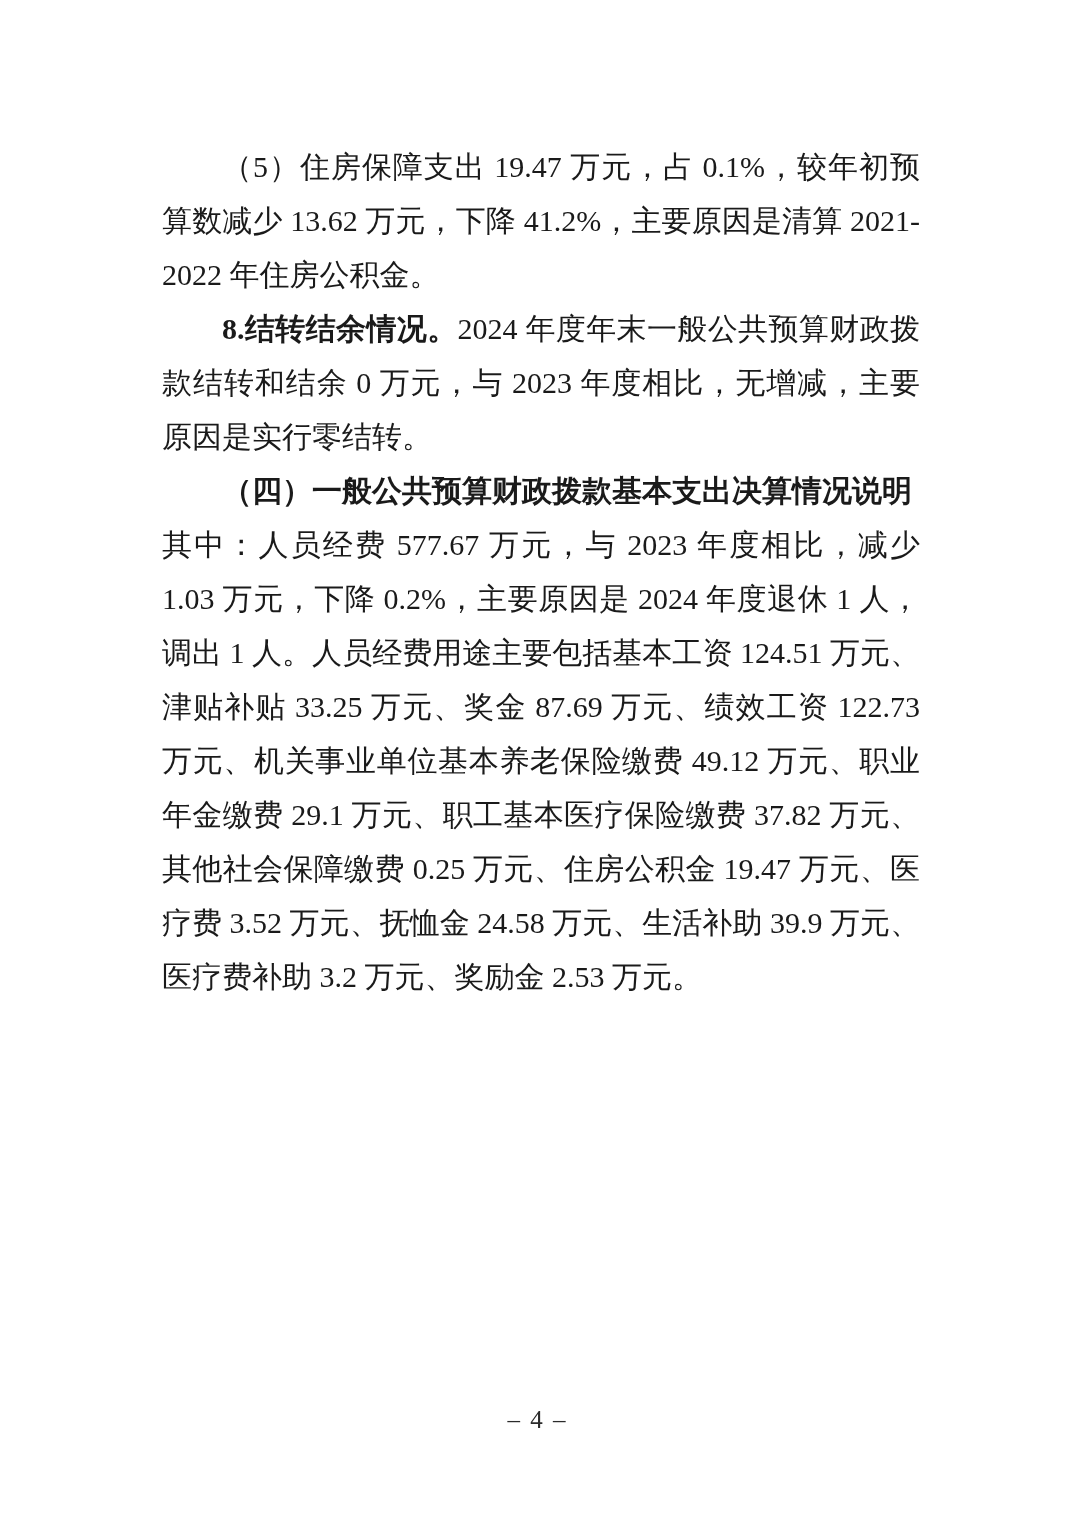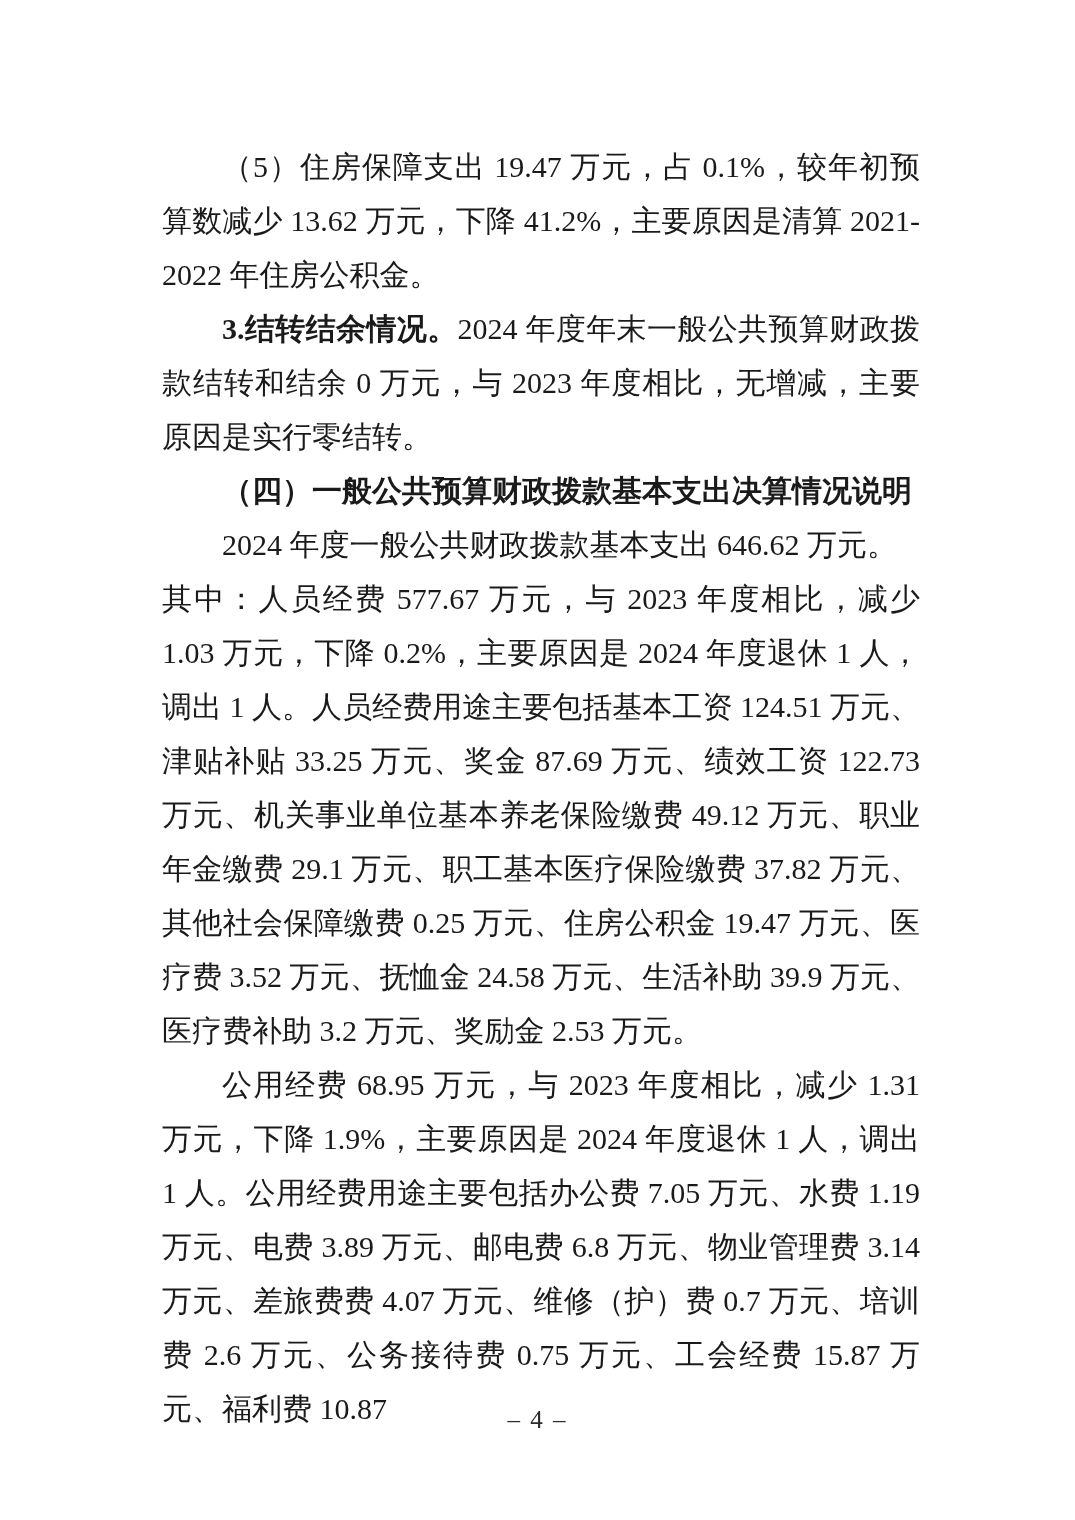--- a/index.html
+++ b/index.html
@@ -55,26 +55,24 @@
   }
 </style>
 </head>
 <body>
 
 <div class="page">
   <div class="content">
 
     <p class="para indent">（5）住房保障支出 19.47 万元，占 0.1%，较年初预算数减少 13.62 万元，下降 41.2%，主要原因是清算 2021-2022 年住房公积金。</p>
 
-    <p class="para indent"><span class="bold-lead">3.结转结余情况。</span><span>2024 年度年末一般公共预算财政拨款结转和结余 0 万元，与 2023 年度相比，无增减，主要原因是实行零结转。</span></p>
+    <p class="para indent"><span class="bold-lead">8.结转结余情况。</span><span>2024 年度年末一般公共预算财政拨款结转和结余 0 万元，与 2023 年度相比，无增减，主要原因是实行零结转。</span></p>
 
     <p class="section-heading indent">（四）一般公共预算财政拨款基本支出决算情况说明</p>
 
-    <p class="para indent">2024 年度一般公共财政拨款基本支出 646.62 万元。</p>
 
     <p class="para">其中：人员经费 577.67 万元，与 2023 年度相比，减少 1.03 万元，下降 0.2%，主要原因是 2024 年度退休 1 人，调出 1 人。人员经费用途主要包括基本工资 124.51 万元、津贴补贴 33.25 万元、奖金 87.69 万元、绩效工资 122.73 万元、机关事业单位基本养老保险缴费 49.12 万元、职业年金缴费 29.1 万元、职工基本医疗保险缴费 37.82 万元、其他社会保障缴费 0.25 万元、住房公积金 19.47 万元、医疗费 3.52 万元、抚恤金 24.58 万元、生活补助 39.9 万元、医疗费补助 3.2 万元、奖励金 2.53 万元。</p>
 
-    <p class="para indent">公用经费 68.95 万元，与 2023 年度相比，减少 1.31 万元，下降 1.9%，主要原因是 2024 年度退休 1 人，调出 1 人。公用经费用途主要包括办公费 7.05 万元、水费 1.19 万元、电费 3.89 万元、邮电费 6.8 万元、物业管理费 3.14 万元、差旅费费 4.07 万元、维修（护）费 0.7 万元、培训费 2.6 万元、公务接待费 0.75 万元、工会经费 15.87 万元、福利费 10.87</p>
 
   </div>
 
   <div class="footer">– 4 –</div>
 </div>
 
 </body></html>

